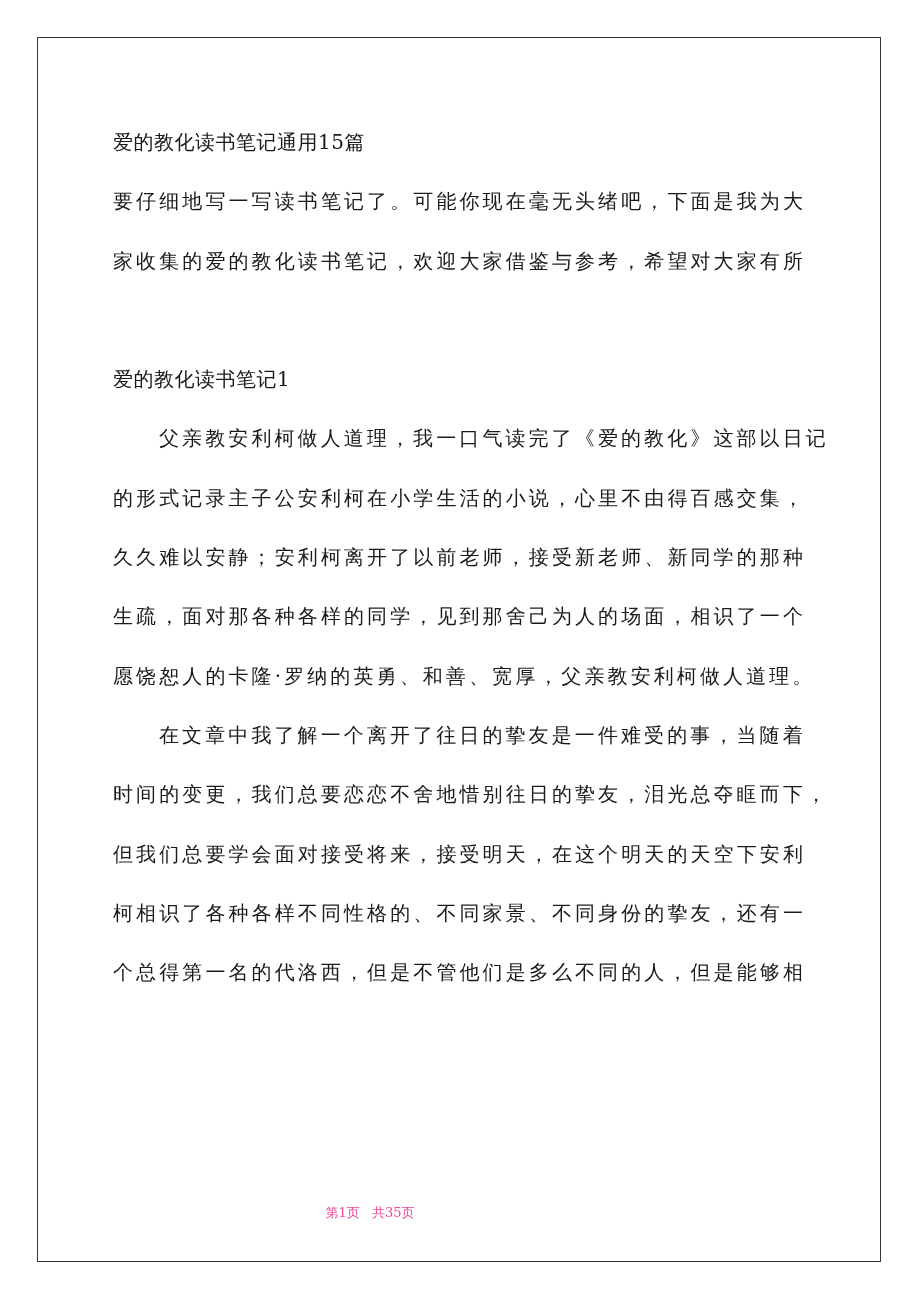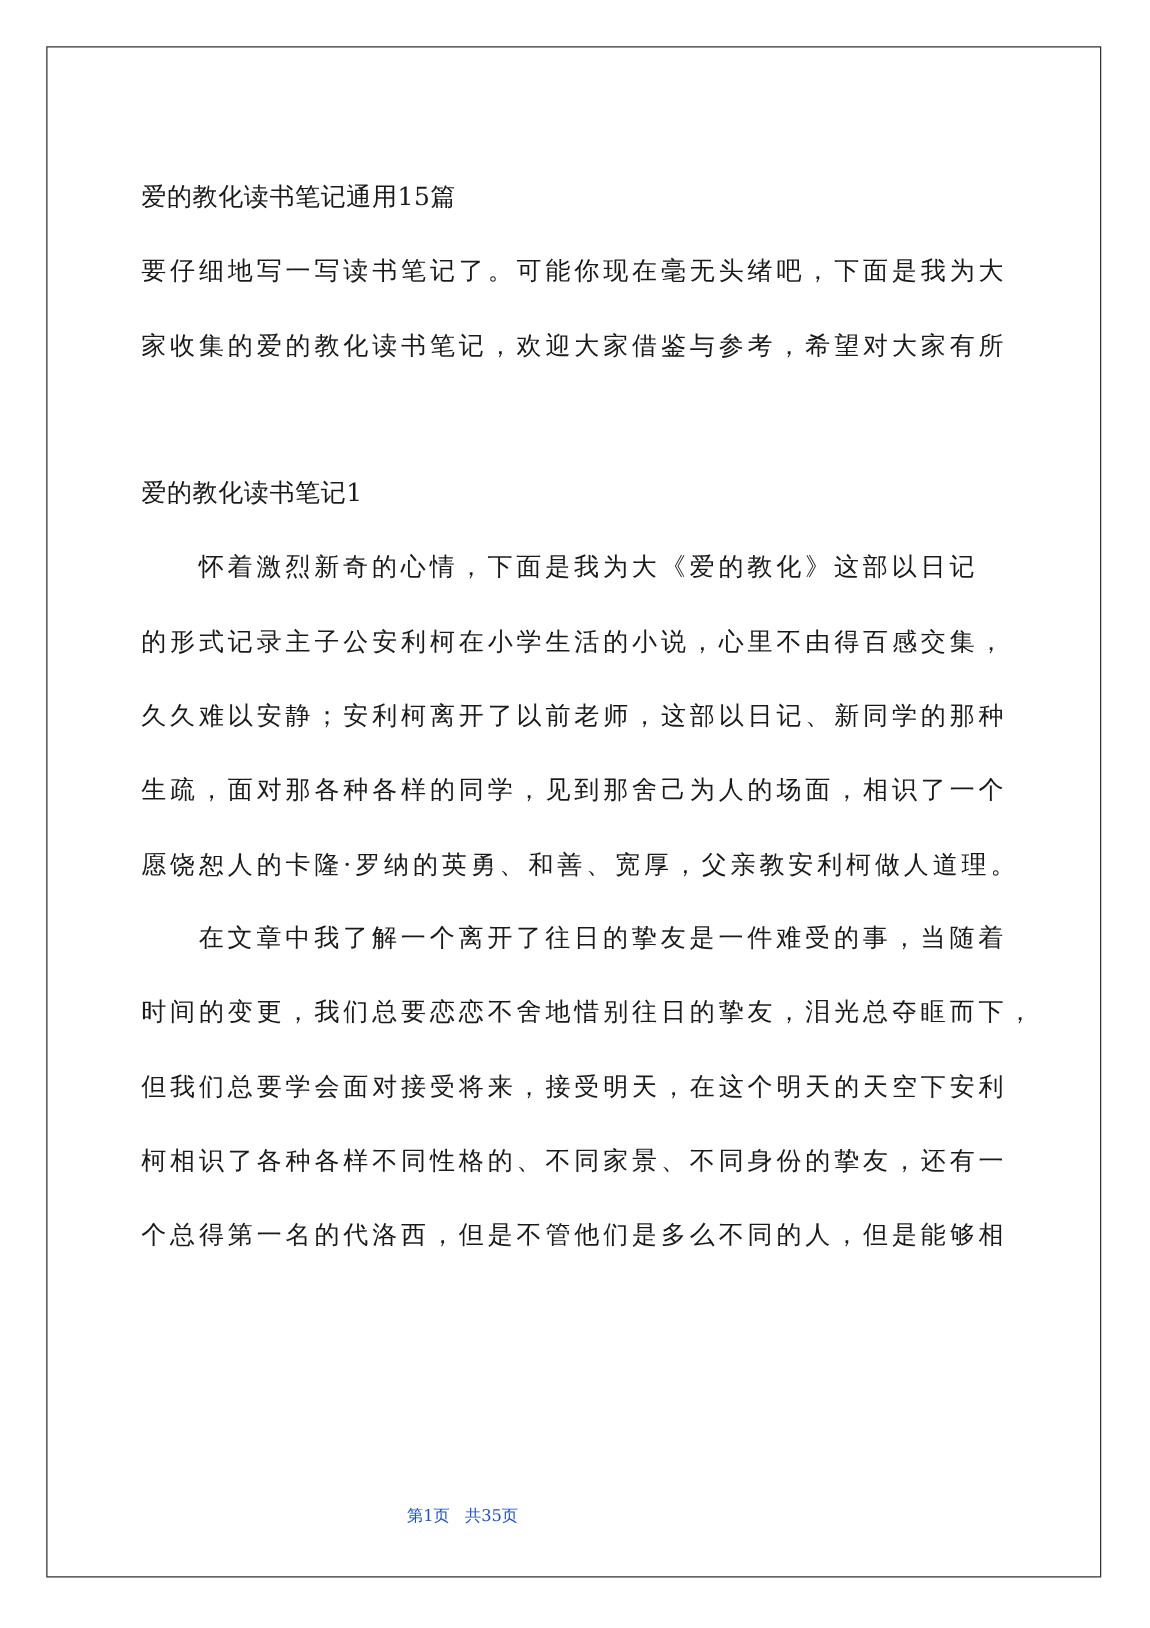--- a/index.html
+++ b/index.html
@@ -22,21 +22,20 @@
       width: 844px;
       height: 1225px;
       border: 1.5px solid #333333;
       box-sizing: border-box;
     }
     .content {
       position: absolute;
       left: 113px;
       top: 124px;
       width: 700px;
-      margin-top: 15px;
     }
     .line {
       height: 59.3px;
       line-height: 36px;
       font-size: 20px;
       letter-spacing: 3.1px;
       white-space: nowrap;
     }
     .title-line {
       letter-spacing: 0.5px;
@@ -47,21 +46,21 @@
     .blank {
       height: 59.3px;
     }
     .footer {
       position: absolute;
       left: 0;
       width: 740px;
       top: 1204px;
       text-align: center;
       font-size: 13px;
-      color: #1d4ed8;
+      color: #ec4899;
       font-family: "DejaVu Serif", "Liberation Serif", serif;
     }
     .footer span { margin: 0 4px; }
   </style>
 </head>
 <body>
 
 <div class="page-frame"></div>
 
 <div class="content">
@@ -71,23 +70,23 @@
     <div class="line">要仔细地写一写读书笔记了。可能你现在毫无头绪吧，下面是我为大</div>
     <div class="line">家收集的爱的教化读书笔记，欢迎大家借鉴与参考，希望对大家有所</div>
   </div>
 
   <div class="blank"></div>
 
   <div>
     <div class="line title-line">爱的教化读书笔记1</div>
 
     <div>
-      <div class="line indent">怀着激烈新奇的心情，下面是我为大《爱的教化》这部以日记</div>
+      <div class="line indent">父亲教安利柯做人道理，我一口气读完了《爱的教化》这部以日记</div>
       <div class="line">的形式记录主子公安利柯在小学生活的小说，心里不由得百感交集，</div>
-      <div class="line">久久难以安静；安利柯离开了以前老师，这部以日记、新同学的那种</div>
+      <div class="line">久久难以安静；安利柯离开了以前老师，接受新老师、新同学的那种</div>
       <div class="line">生疏，面对那各种各样的同学，见到那舍己为人的场面，相识了一个</div>
       <div class="line">愿饶恕人的卡隆·罗纳的英勇、和善、宽厚，父亲教安利柯做人道理。</div>
     </div>
 
     <div>
       <div class="line indent">在文章中我了解一个离开了往日的挚友是一件难受的事，当随着</div>
       <div class="line">时间的变更，我们总要恋恋不舍地惜别往日的挚友，泪光总夺眶而下，</div>
       <div class="line">但我们总要学会面对接受将来，接受明天，在这个明天的天空下安利</div>
       <div class="line">柯相识了各种各样不同性格的、不同家景、不同身份的挚友，还有一</div>
       <div class="line">个总得第一名的代洛西，但是不管他们是多么不同的人，但是能够相</div>

